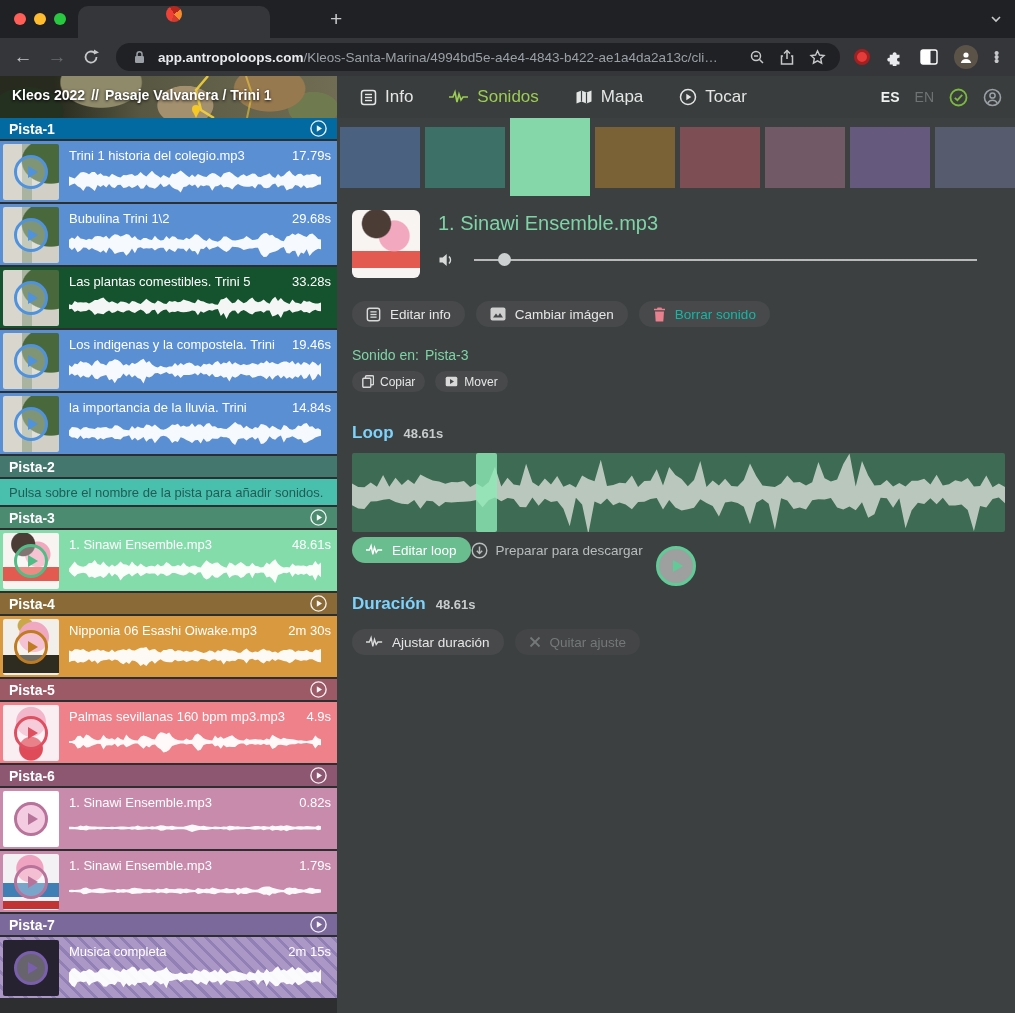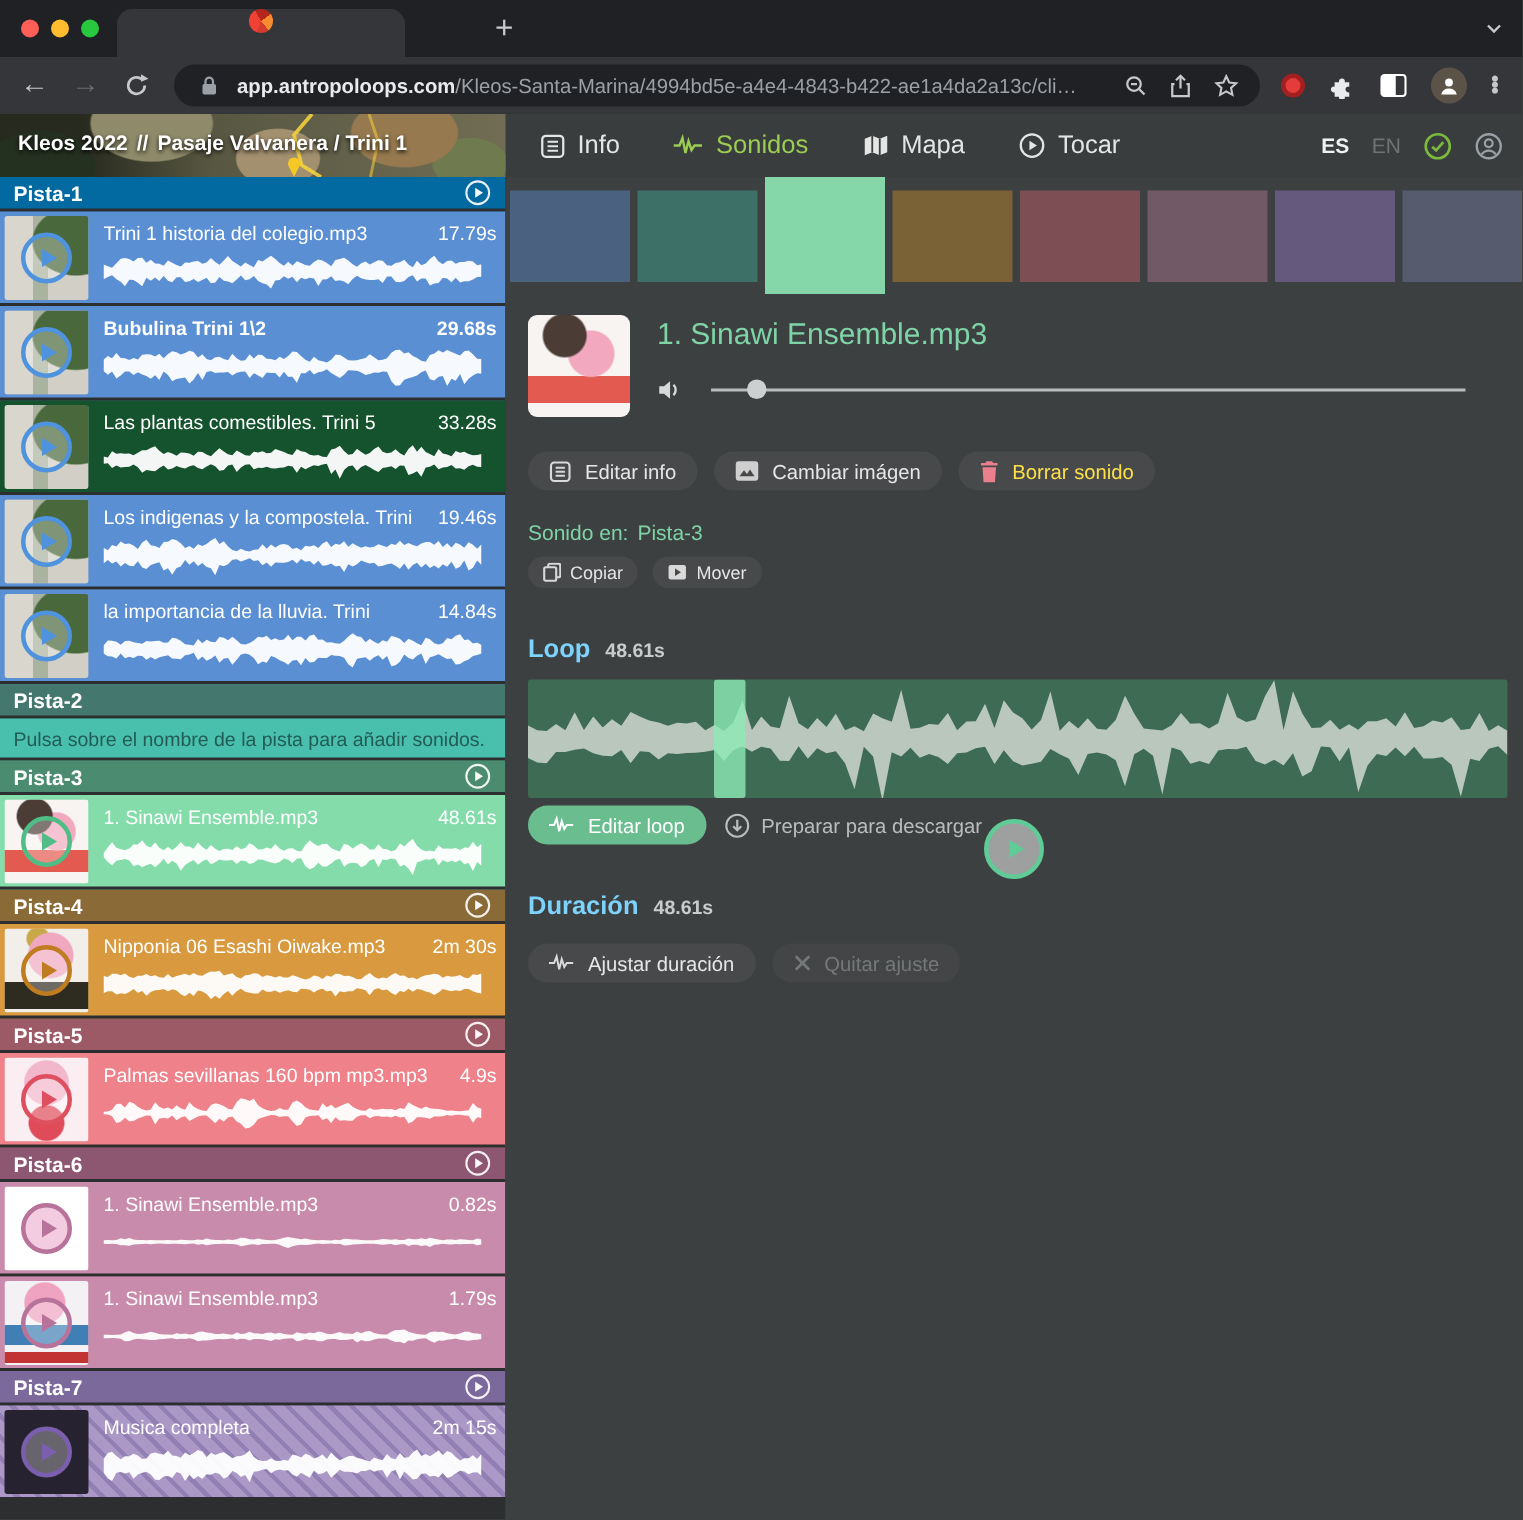--- a/index.html
+++ b/index.html
@@ -112,34 +112,34 @@
   .d-thumb { width:68px; height:68px; border-radius:6px; flex:none; }
   .d-thumb .ring { width:40px; height:40px; }
   .d-col { margin-left:18px; flex:1; }
   .d-title { font-size:20px; color:#7ed3a7; margin-top:2px; }
   .vol-row { display:flex; align-items:center; margin-top:17px; }
   .vol-line { position:relative; width:503px; height:2px; background:#b9bbbb; margin-left:19px; }
   .vol-thumb { position:absolute; top:-6px; left:22px; width:13px; height:13px; border-radius:50%; background:#cdd0d0; }
   .btn-row { display:flex; gap:11px; margin-top:23px; }
   .pill { height:26px; border-radius:13px; background:#47494b; color:#e6e6e6; font-size:13.5px;
           display:inline-flex; align-items:center; gap:9px; padding:0 14px; }
-  .pill.danger { color:#fde047;text-align:right; }
+  .pill.danger { color:#14b8a6;text-align:right; }
   .pill.small { height:21px; font-size:12px; border-radius:11px; padding:0 10px; gap:6px; margin-top:0; }
   .pill.green { background:#69bd8f; color:#fff; }
   .pill.disabled { background:#434546; color:#757879; }
   .sound-in { margin-top:20px; font-size:14px; color:#7ed3a7; }
   .sound-in .trk { margin-left:6px; }
   .small-row { display:flex; gap:10px; margin-top:8px; }
   .sec-head { margin-top:31px; display:flex; align-items:baseline; gap:10px; }
   .sec-head .h { font-size:17px; font-weight:bold; color:#7dd3fc; }
   .sec-head .v { font-size:13px; color:#c9cccc; font-weight:bold; }
   .loop-panel { position:relative; width:653px; height:79px; background:#3e6b53; margin-top:10px; border-radius:2px; overflow:hidden; }
   .loop-panel svg { display:block; }
   .playhead { position:absolute; top:0; bottom:0; left:126px; width:21px; background:rgba(141,234,182,.8); border-radius:2px; }
-  .loop-btn-row { display:flex; align-items:center; gap:12px; margin-top:5px; }
+  .loop-btn-row { display:flex; align-items:center; margin-top:5px; }
   .textlink { display:inline-flex; align-items:center; gap:8px; color:#b9bdbd; font-size:13.5px; }
   .dur-btn-row { display:flex; gap:11px; margin-top:15px; }
   .ic { display:block; flex:none; }
 </style>
 </head>
 <body>
 
 <div class="tabbar">
   <div class="traffic">
     <span class="tl-red"></span>
@@ -307,21 +307,21 @@
       <div class="clip-top">
         <span class="clip-name">Trini 1 historia del colegio.mp3</span>
         <span class="clip-dur">17.79s</span>
       </div>
       <svg class="wave" width="252" height="32">
               <polygon points="0.0,11.4 2.9,12.5 5.7,13.5 8.6,10.5 11.5,7.5 14.3,7.0 17.2,7.7 20.0,9.3 22.9,7.0 25.8,6.9 28.6,10.1 31.5,8.2 34.4,10.7 37.2,10.8 40.1,12.1 43.0,8.7 45.8,10.2 48.7,11.7 51.5,12.6 54.4,10.0 57.3,10.2 60.1,9.4 63.0,9.0 65.9,10.9 68.7,10.0 71.6,7.0 74.5,9.7 77.3,11.5 80.2,8.6 83.0,5.7 85.9,9.0 88.8,10.8 91.6,12.7 94.5,10.0 97.4,11.6 100.2,13.1 103.1,8.4 106.0,9.3 108.8,7.4 111.7,5.5 114.5,7.7 117.4,10.3 120.3,12.2 123.1,9.5 126.0,12.0 128.9,9.1 131.7,10.3 134.6,11.6 137.5,12.1 140.3,9.6 143.2,8.0 146.0,8.6 148.9,10.4 151.8,12.5 154.6,8.4 157.5,7.6 160.4,6.8 163.2,8.6 166.1,11.1 169.0,12.8 171.8,10.5 174.7,9.3 177.5,11.3 180.4,9.9 183.3,8.5 186.1,8.8 189.0,11.8 191.9,12.1 194.7,10.4 197.6,9.8 200.5,8.2 203.3,11.4 206.2,13.1 209.0,8.9 211.9,11.8 214.8,10.6 217.6,7.6 220.5,5.5 223.4,9.3 226.2,11.2 229.1,9.0 232.0,8.7 234.8,10.9 237.7,9.6 240.5,9.7 243.4,8.9 246.3,9.3 249.1,11.8 252.0,11.2 252.0,19.5 249.1,19.7 246.3,21.3 243.4,22.5 240.5,22.5 237.7,23.3 234.8,20.2 232.0,23.1 229.1,20.7 226.2,20.1 223.4,23.6 220.5,24.0 217.6,25.4 214.8,20.6 211.9,20.6 209.0,22.6 206.2,18.5 203.3,19.6 200.5,22.4 197.6,23.2 194.7,22.8 191.9,19.4 189.0,19.3 186.1,23.6 183.3,21.1 180.4,21.7 177.5,21.7 174.7,21.4 171.8,20.5 169.0,18.9 166.1,21.0 163.2,24.5 160.4,22.6 157.5,21.8 154.6,22.4 151.8,19.2 148.9,21.1 146.0,21.4 143.2,25.7 140.3,20.7 137.5,20.2 134.6,21.2 131.7,20.2 128.9,23.2 126.0,19.5 123.1,20.9 120.3,19.2 117.4,21.6 114.5,22.0 111.7,27.4 108.8,24.7 106.0,23.9 103.1,22.3 100.2,19.0 97.4,21.2 94.5,21.9 91.6,18.6 88.8,21.4 85.9,23.8 83.0,22.7 80.2,22.2 77.3,19.6 74.5,23.4 71.6,23.8 68.7,20.1 65.9,21.7 63.0,23.0 60.1,21.0 57.3,22.5 54.4,23.0 51.5,19.8 48.7,19.9 45.8,23.1 43.0,22.2 40.1,19.0 37.2,22.4 34.4,20.0 31.5,22.1 28.6,20.1 25.8,25.9 22.9,23.5 20.0,21.6 17.2,21.5 14.3,25.9 11.5,22.8 8.6,21.2 5.7,18.5 2.9,19.6 0.0,21.1" fill="rgba(255,255,255,0.95)"></polygon>
             </svg>
     </div>
   </div>
 
-  <div class="clip" style="background: rgb(90, 143, 211); font-weight: bold;">
+  <div class="clip" style="background: rgb(90, 143, 211);">
     <div class="thumb t-door-photo">
       <span class="ovl" style="color: rgb(79, 146, 221);">
               <span class="ring">
                 <span class="tri"></span>
               </span>
             </span>
     </div>
     <div class="clip-main">
       <div class="clip-top">
         <span class="clip-name">Bubulina Trini 1\2</span>

